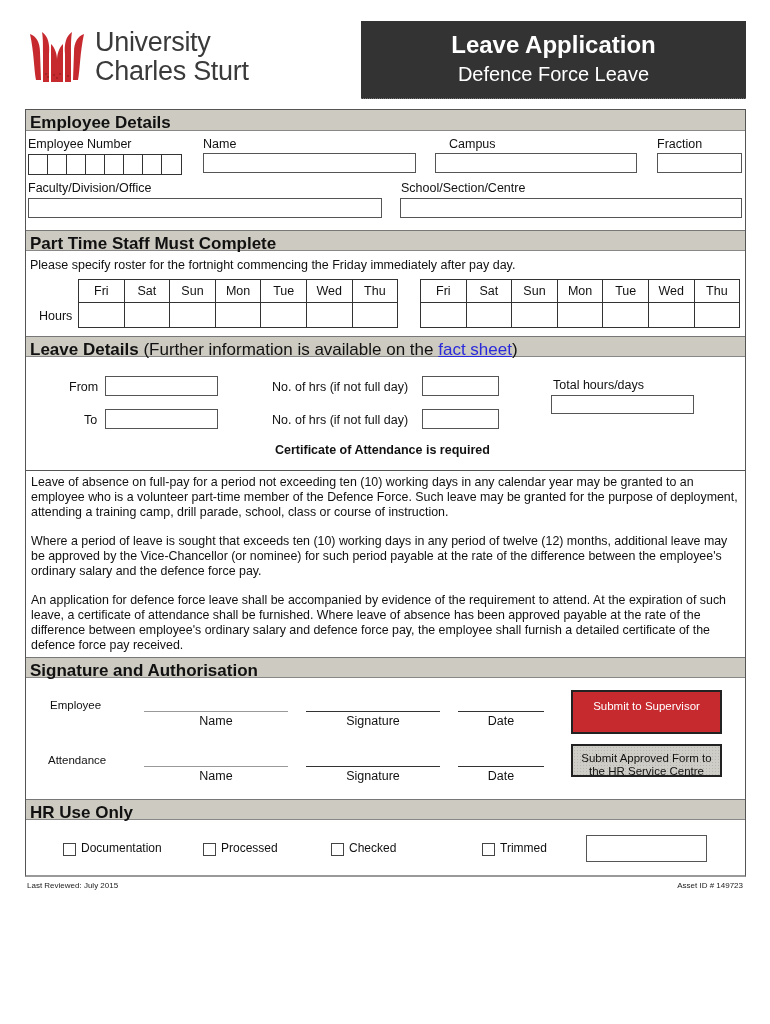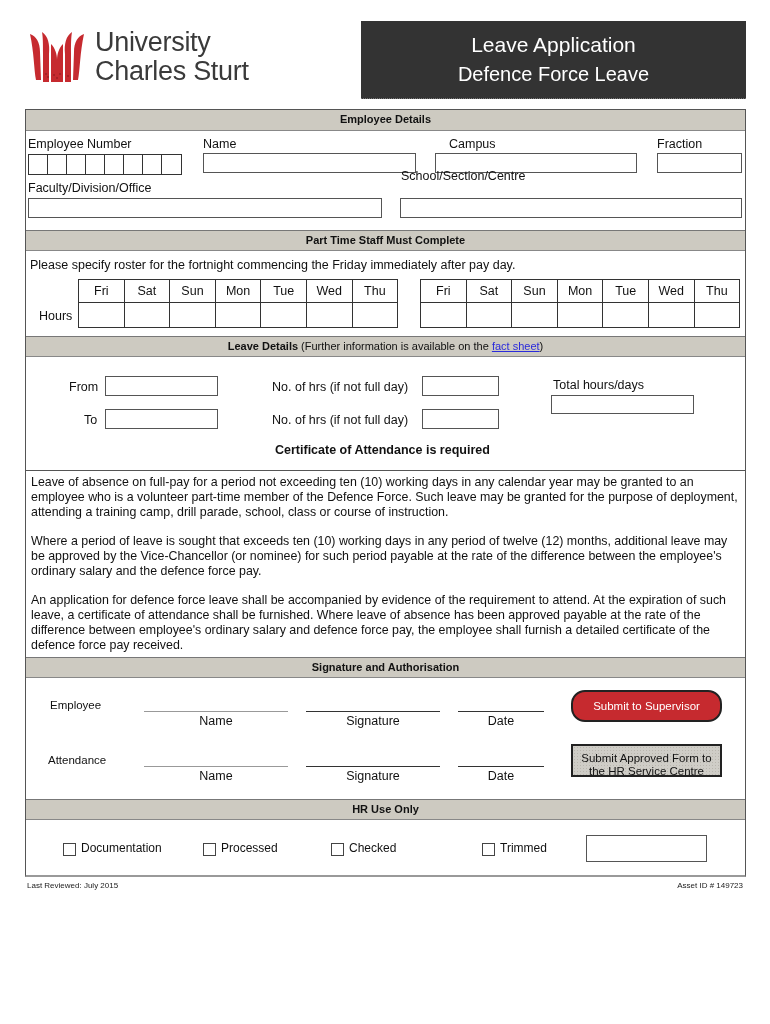--- a/index.html
+++ b/index.html
@@ -5,26 +5,26 @@
   * { box-sizing: border-box; margin: 0; padding: 0; }
   html, body { width: 770px; height: 1024px; background: #ffffff; overflow: hidden; }
   body { font-family: "Liberation Sans", sans-serif; color: #111; font-size: 12.5px; position: relative; }
 
   .abs { position: absolute; }
 
   
   .logo-mark { left: 28px; top: 30px; width: 58px; height: 54px; }
   .logo-text { left: 95px; top: 28px; color: #3a3a3a; font-size: 27px; line-height: 29px; letter-spacing: -0.3px; }
   .title-box { left: 361px; top: 21px; width: 385px; height: 78px; background: #333333; color: #fff; text-align: center; border-bottom: 1px dotted #777; }
-  .title-main { font-weight: normal; font-size: 21px; margin-top: 8px; line-height: 31px; }
+  .title-main { font-weight: bold; font-size: 24px; margin-top: 8px; line-height: 31px; }
   .title-sub { font-size: 20px; margin-top: 2px; line-height: 24px; }
 
   
   .frame { left: 25px; top: 109px; width: 721px; height: 768px; border: 1px solid #555; border-bottom: 2px solid #999; }
-  .sec-header { position: absolute; left: 0; width: 100%; height: 21px; background: #cdcac1; border-top: 1px solid #777; border-bottom: 1px solid #888; font-weight: bold; font-size: 11px; padding: 3px 4px; text-align: center; }
+  .sec-header { position: absolute; left: 0; width: 100%; height: 21px; background: #cdcac1; border-top: 1px solid #777; border-bottom: 1px solid #888; font-weight: bold; font-size: 17px; padding: 3px 4px; }
   .sec-header .normal { font-weight: normal; }
   .sec-header a { color: #2a2adb; text-decoration: underline; font-weight: normal; }
 
   .label { position: absolute; font-size: 12.5px; white-space: nowrap; }
   .field { position: absolute; border: 1px solid #555; background: #fff; height: 20px; }
 
   .digit-row { position: absolute; display: flex; border: 1px solid #333; }
   .digit { width: 19px; height: 19px; border-right: 1.5px solid #333; }
   .digit:last-child { border-right: none; }
 
@@ -97,21 +97,21 @@
 
   <div class="label" style="left:409px; top:27px;margin-left:14px;">Campus</div>
   <div class="field" style="left:409px; top:43px; width:202px;"></div>
 
   <div class="label" style="left:631px; top:27px;">Fraction</div>
   <div class="field" style="left:631px; top:43px; width:85px;"></div>
 
   <div class="label" style="left:2px; top:71px;">Faculty/Division/Office</div>
   <div class="field" style="left:2px; top:88px; width:354px;"></div>
 
-  <div class="label" style="left:375px; top:59px;">School/Section/Centre</div>
+  <div class="label" style="left:375px; top:71px;">School/Section/Centre</div>
   <div class="field" style="left:374px; top:88px; width:342px;"></div>
 
   <div class="sec-header" style="top:120px;">Part Time Staff Must Complete</div>
   <div class="label" style="left:4px; top:148px;">Please specify roster for the fortnight commencing the Friday immediately after pay day.</div>
 
   <div class="label" style="left:13px; top:199px;">Hours</div>
   <table class="roster" style="left:52px; top:169px;">
     <tbody>
         <tr class="head">
       <td>Fri</td>
@@ -191,21 +191,21 @@
   <div class="sig-cap" style="left:432px; top:604px; width:86px;">Date</div>
 
   <div class="label" style="left:22px; top:644px; font-size:11.5px;">Attendance</div>
   <div class="sig-line gray" style="left:118px; top:656px; width:144px;"></div>
   <div class="sig-line" style="left:280px; top:656px; width:134px;"></div>
   <div class="sig-line" style="left:432px; top:656px; width:86px;"></div>
   <div class="sig-cap" style="left:118px; top:659px; width:144px;">Name</div>
   <div class="sig-cap" style="left:280px; top:659px; width:134px;">Signature</div>
   <div class="sig-cap" style="left:432px; top:659px; width:86px;">Date</div>
 
-  <div class="btn-red" style="left:545px; top:580px; width:151px; height:32px;border-radius:14px;">Submit to Supervisor</div>
+  <div class="btn-red" style="left:545px; top:580px; width:151px; height:44px;">Submit to Supervisor</div>
   <div class="btn-gray" style="left:545px; top:634px; width:151px; height:33px;">
     <div>Submit Approved Form to</div>
     <div>the HR Service Centre</div>
   </div>
 
   <div class="sec-header" style="top:689px;">HR Use Only</div>
 
   <div class="chk" style="left:37px; top:733px;"></div>
   <div class="label" style="left:55px; top:731px; font-size:12px;">Documentation</div>
 

